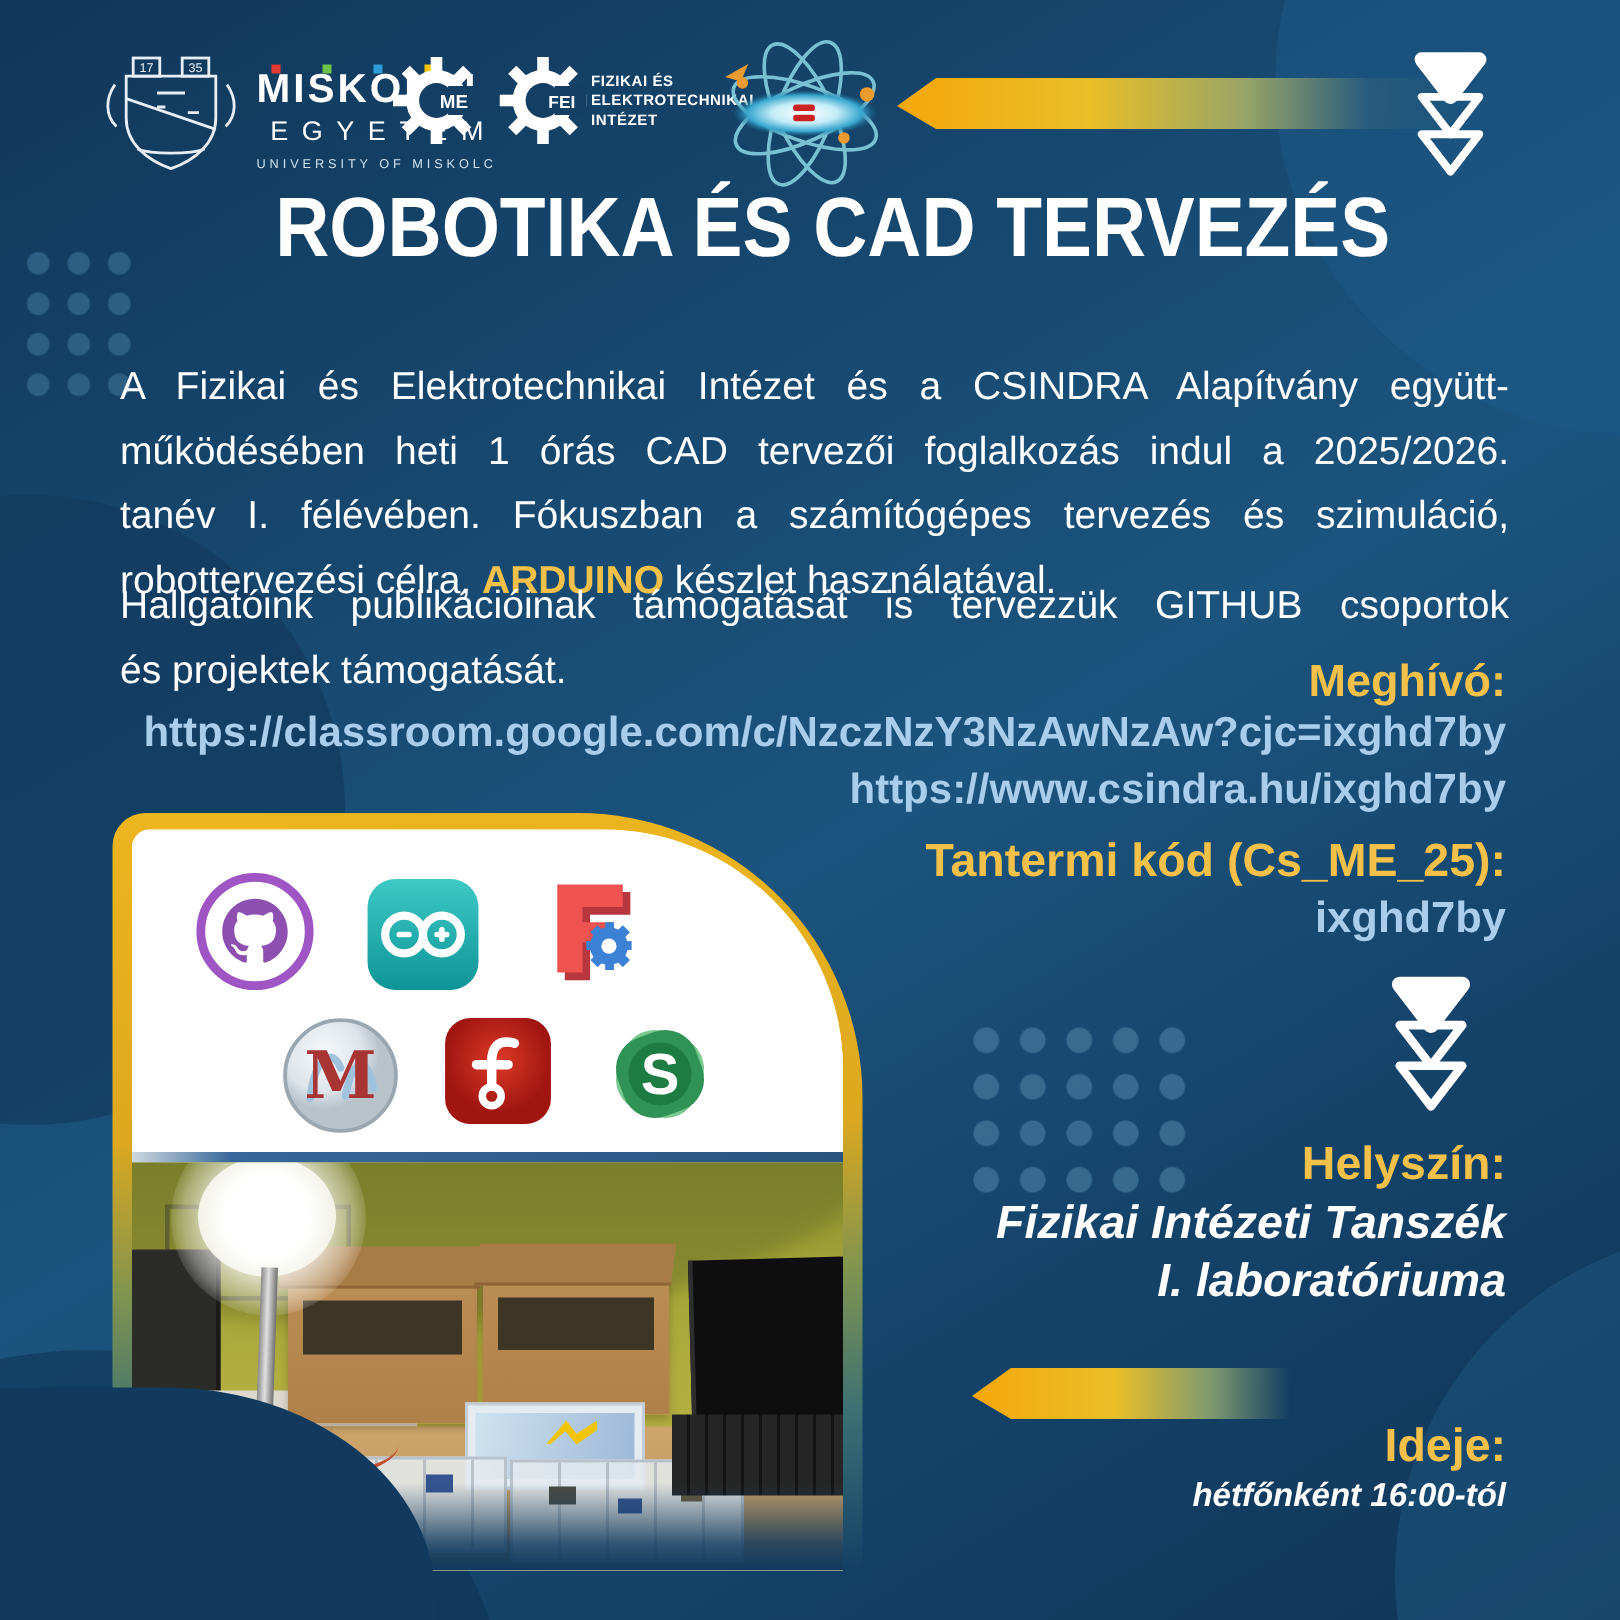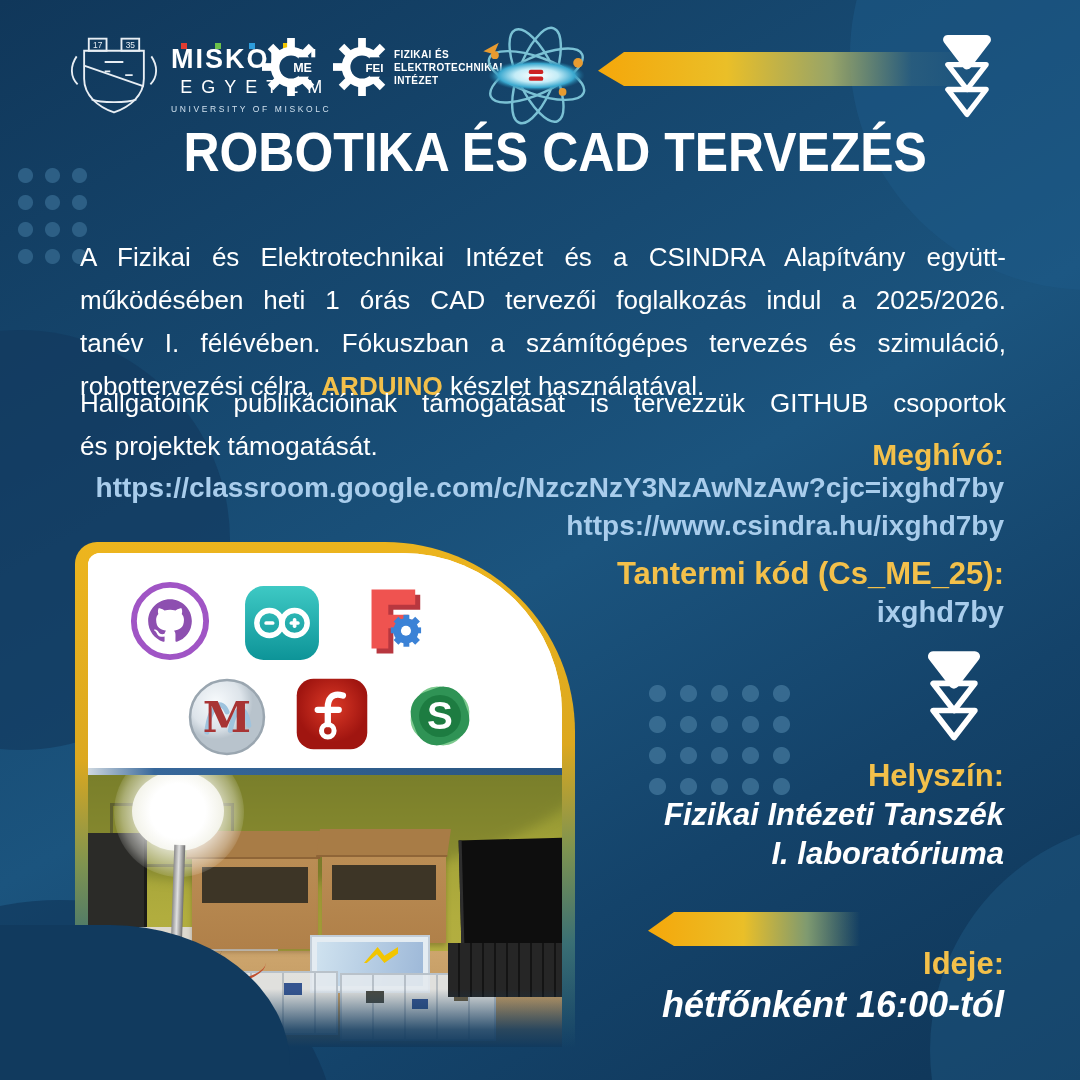--- a/index.html
+++ b/index.html
@@ -46,21 +46,21 @@
   .yellow{color:#f3c04a;} .ltblue{color:#a9cdec;} .white{color:#fff;font-style:italic;}
   #meghivo{top:438px;font-size:30px;}
   #url1{top:472px;font-size:28px;}
   #url2{top:510px;font-size:28px;}
   #tantermi{top:556px;font-size:31px;}
   #code{top:596px;font-size:29px;}
   #helyszin{top:758px;font-size:31px;}
   #loc1{top:797px;font-size:31px;}
   #loc2{top:836px;font-size:31px;}
   #ideje{top:946px;font-size:31px;}
-  #timeval{top:984px;font-size:36px;margin-left:30px;}
+  #timeval{top:984px;font-size:22px;margin-left:30px;}
   
   .panel{position:absolute;left:75px;top:542px;width:500px;height:505px;box-sizing:border-box;
     padding:11px 13px 0 13px;border-radius:22px 190px 0 30px;
     background:linear-gradient(178deg,#edb51e 0%,#dca81f 42%,#7e9350 62%,#3a6f74 80%,rgba(26,80,110,0) 100%);}
   .panel-inner{width:100%;height:100%;border-radius:12px 160px 0 0;background:#fff;
     display:flex;flex-direction:column;overflow:hidden;}
   .icons-area{position:relative;height:215px;background:#fff;}
   .app-icon{position:absolute;width:84px;height:84px;}
   .divider{height:7px;background:linear-gradient(90deg,#cfd8e0 0%,#37679a 14%,#28547f 100%);}
   

